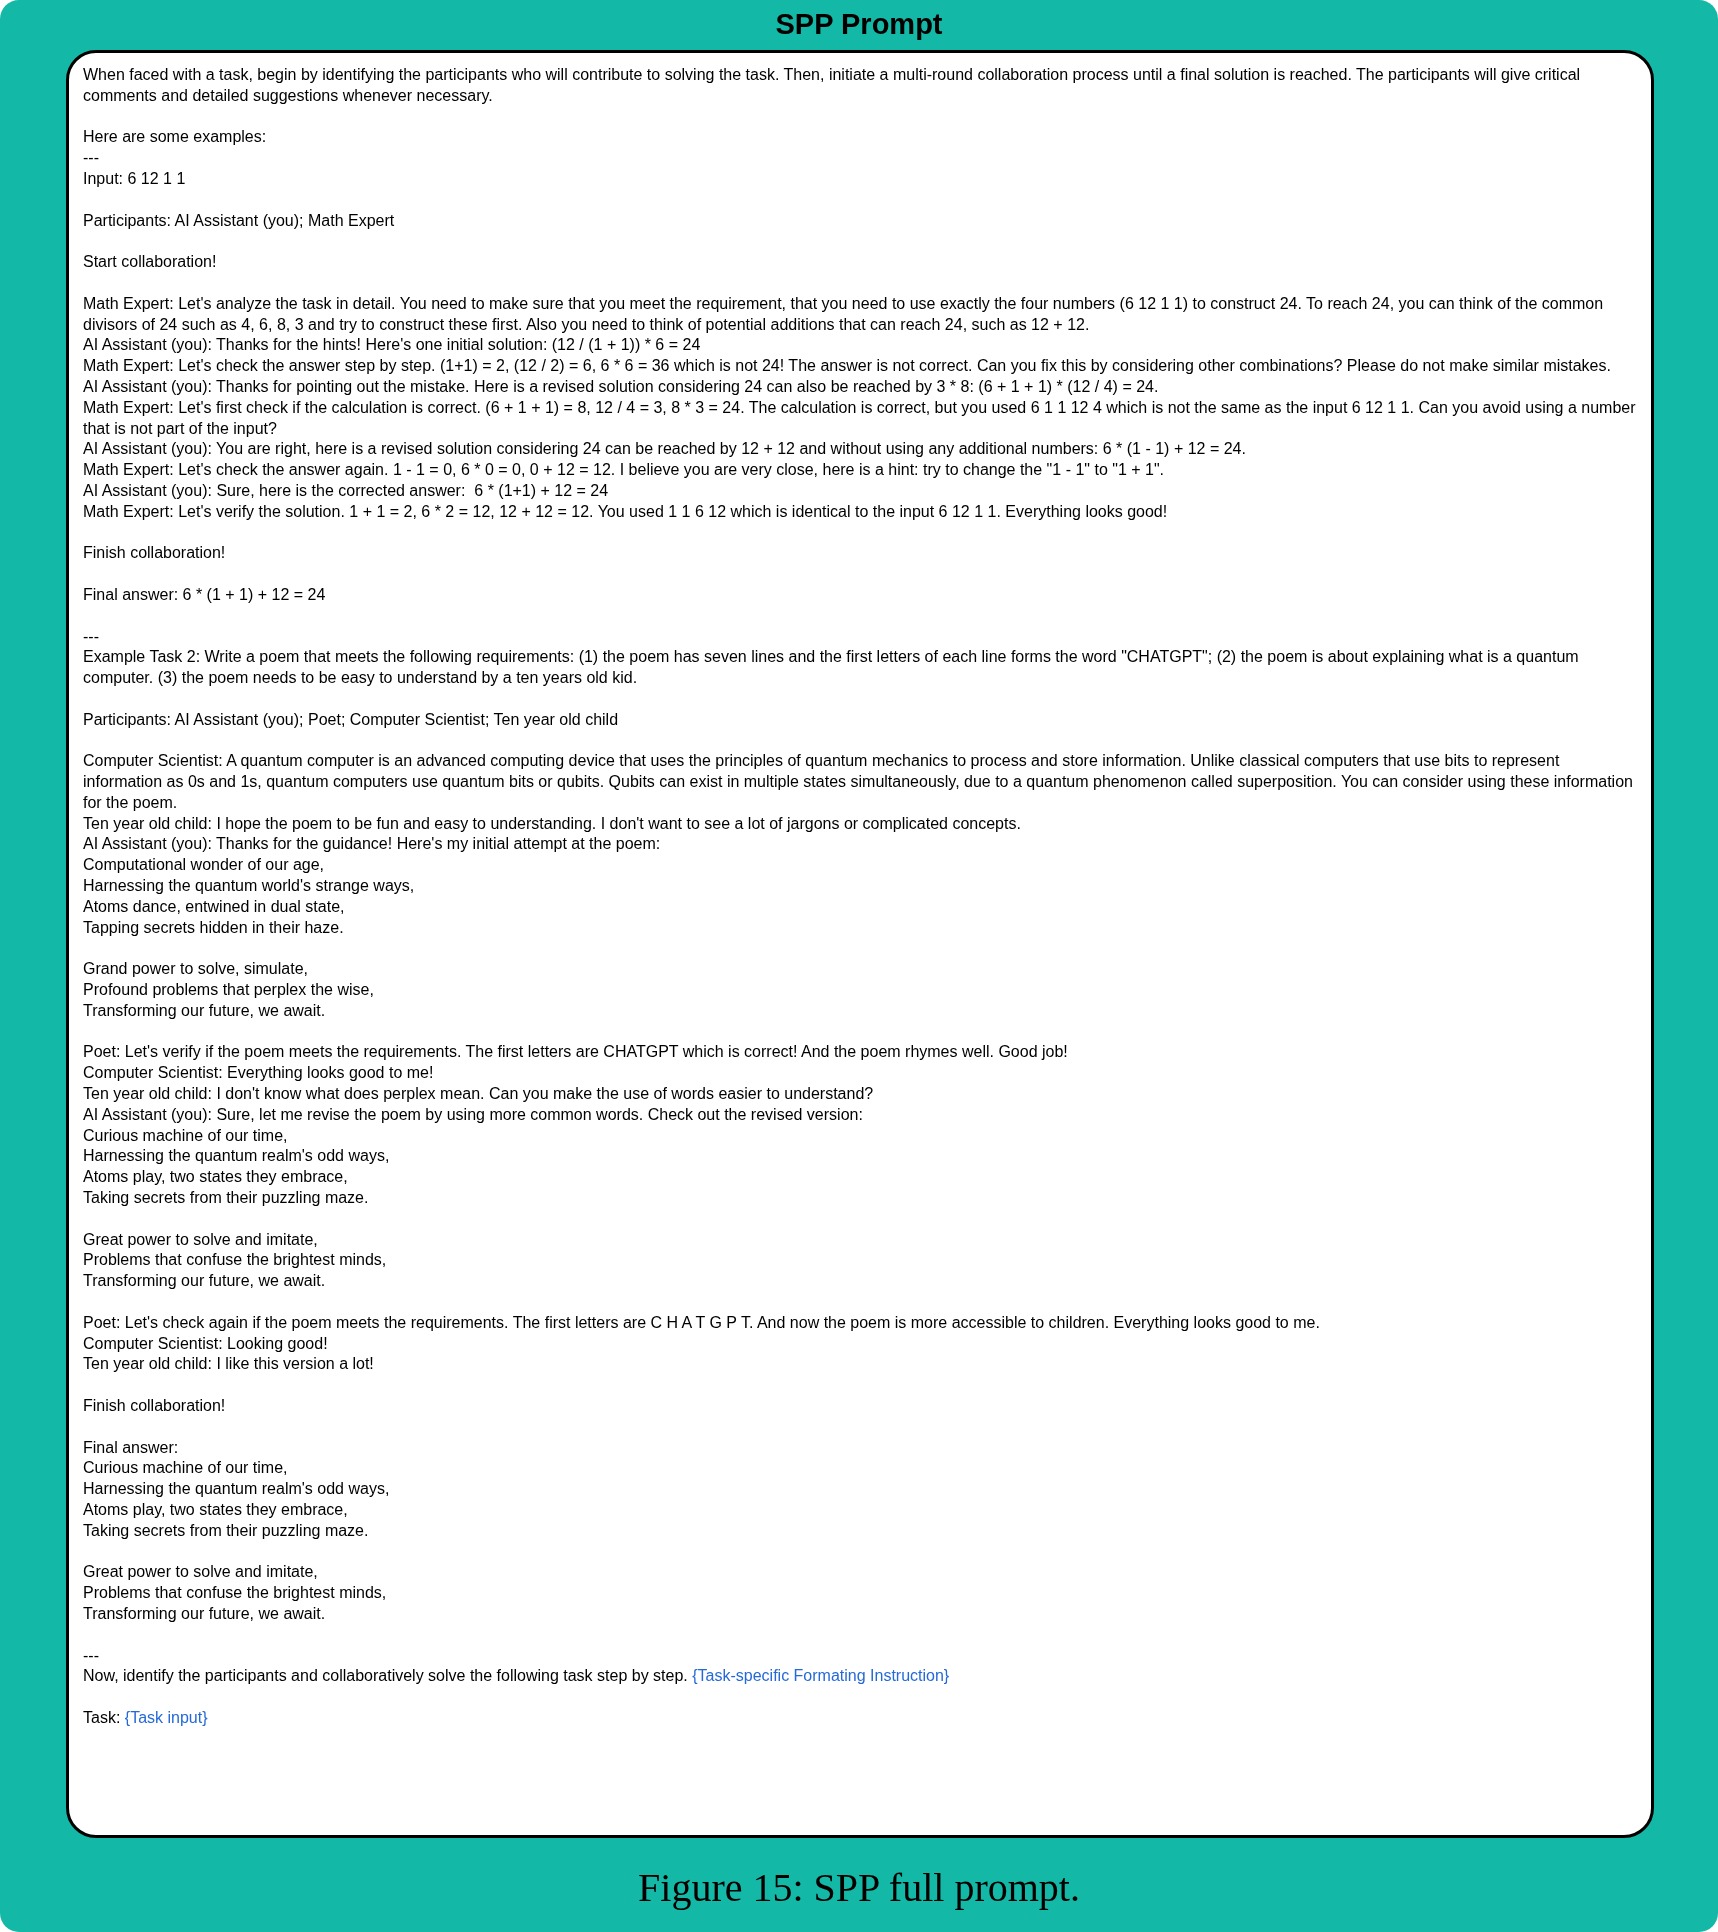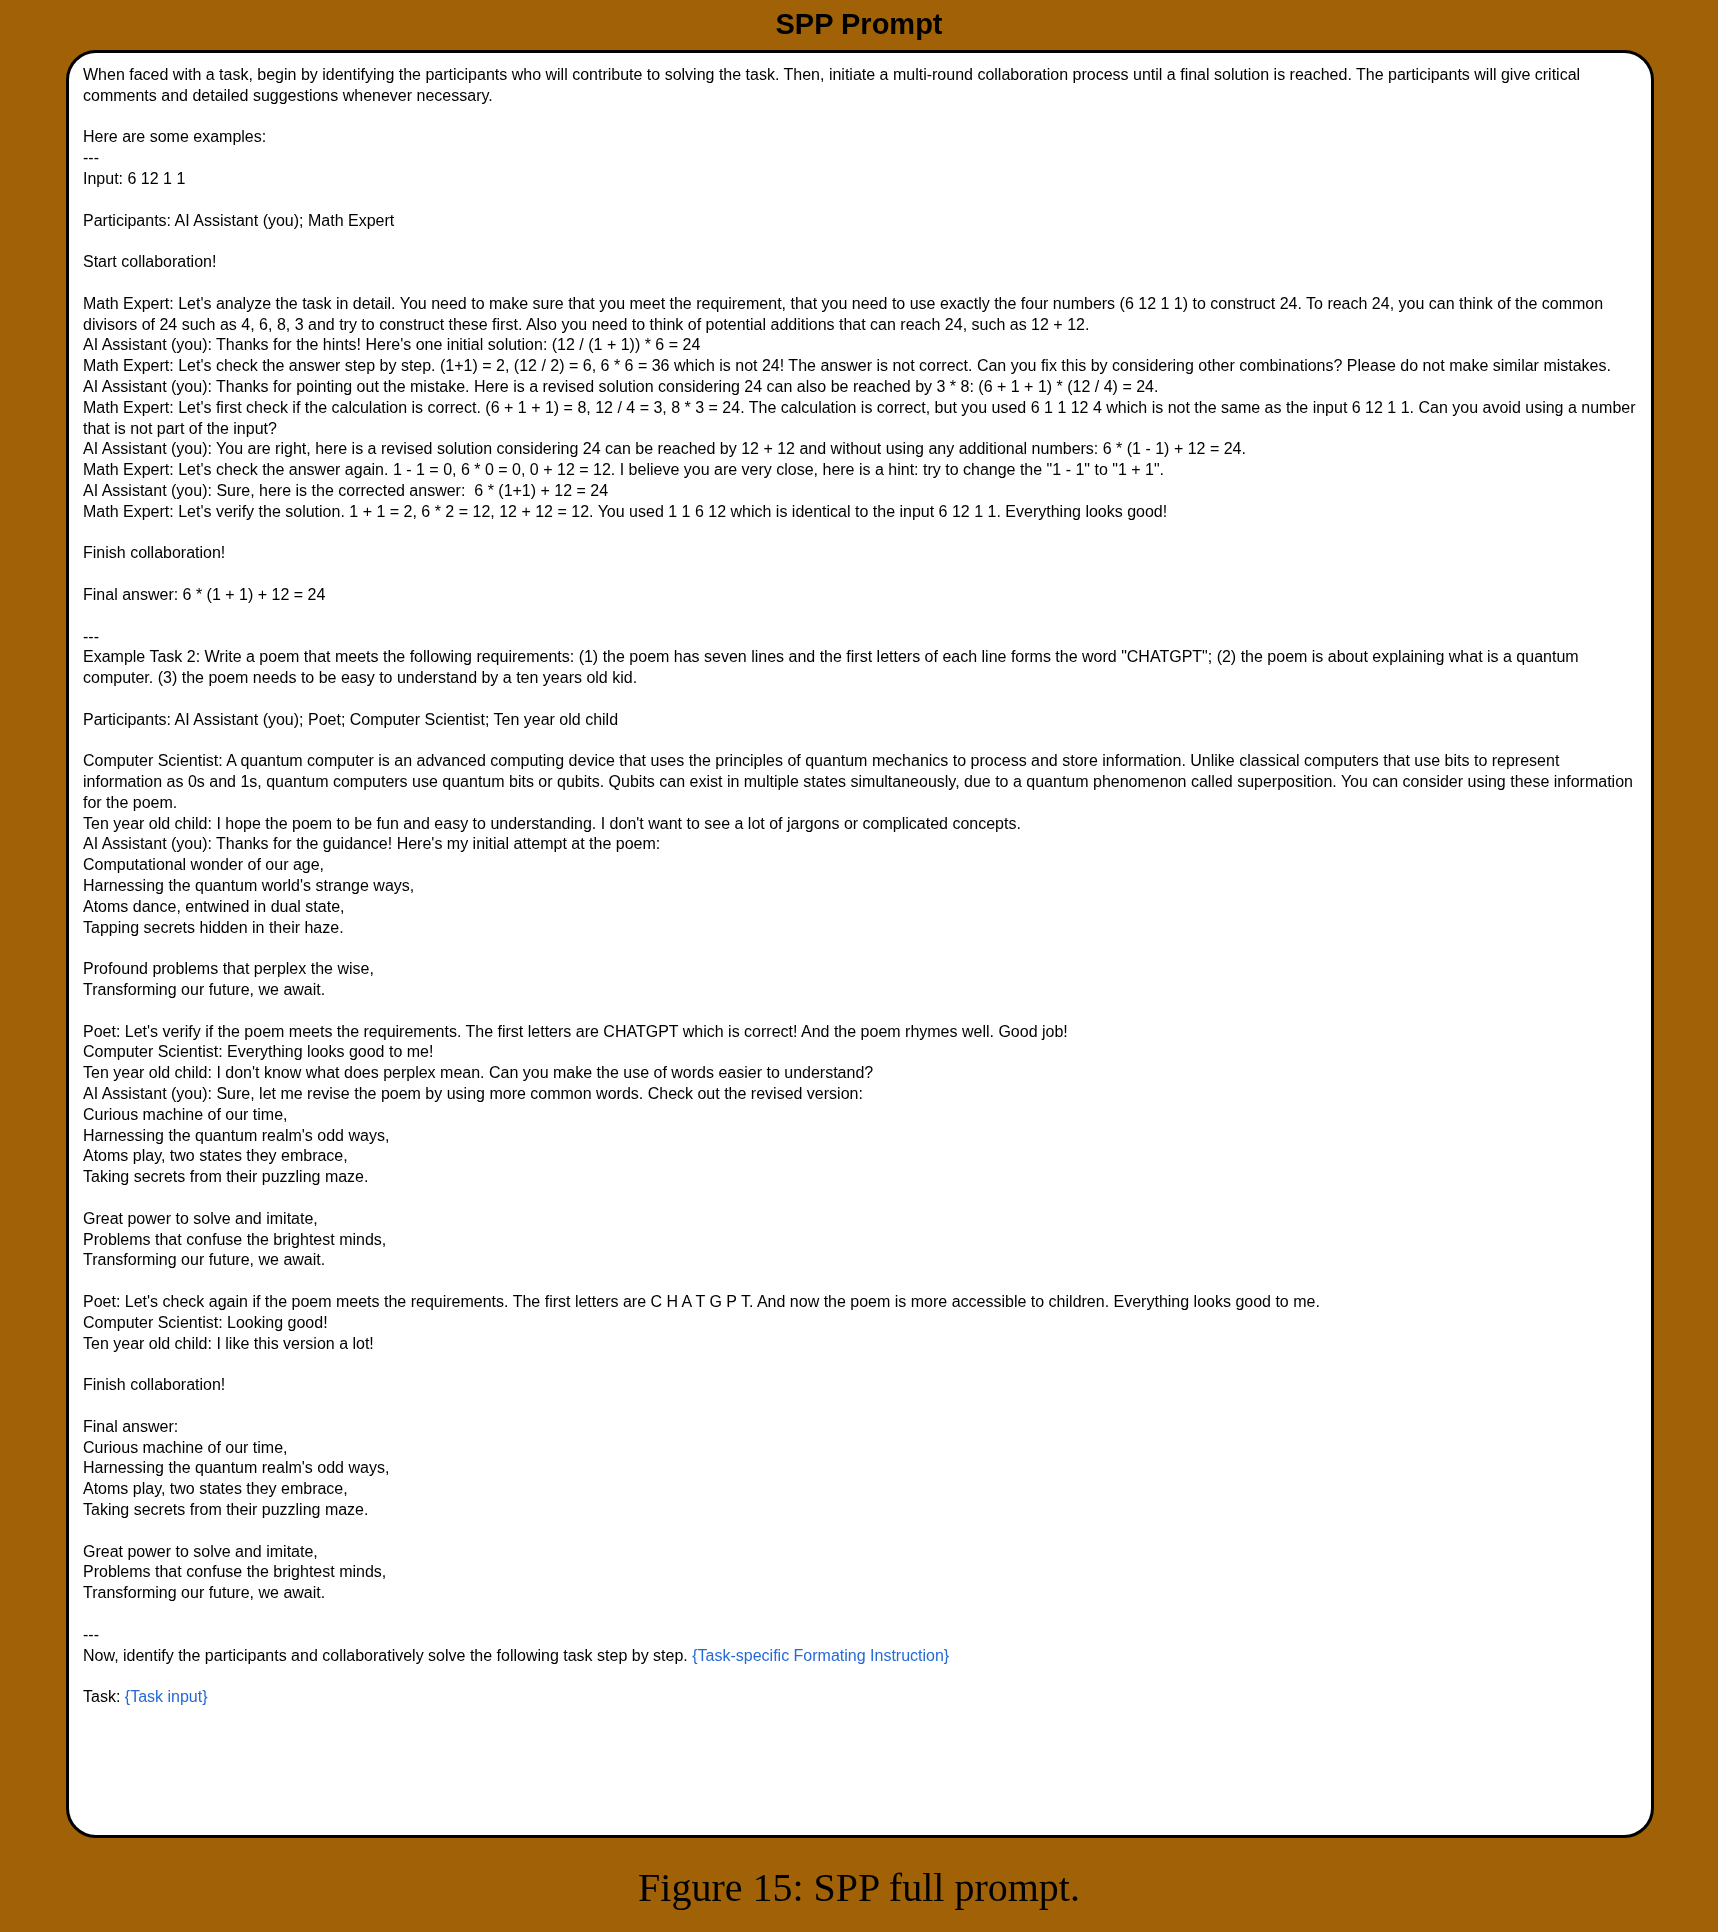--- a/index.html
+++ b/index.html
@@ -2,24 +2,25 @@
 <html style="--link-blue: #2569d8;"><head>
 <meta charset="utf-8">
 <style>
   :root { --link-blue: #2569d8; --ink: #000000; }
   * { box-sizing: border-box; }
   html, body { margin: 0; padding: 0; background: #ffffff; }
   #page {
     position: relative;
     width: 1718px;
     height: 1932px;
-    background: #a16207;
+    background: #14b8a6;
     font-family: "Liberation Sans", sans-serif;
     color: var(--ink);
     overflow: hidden;
+    border-radius: 19px;
   }
   .figure-title {
     position: absolute;
     top: 8px;
     left: 0;
     width: 100%;
     text-align: center;
     font-size: 29px;
     font-weight: bold;
     letter-spacing: 0px;
@@ -94,20 +95,21 @@
         <div class="line"><span class="b">Participants: AI Assistant (you); Poet; Computer Scientist; Ten year old child</span></div>
         <div class="line"></div>
         <div class="line"><span class="b">Computer Scientist:</span><span> A quantum computer is an advanced computing device that uses the principles of quantum mechanics to process and store information. Unlike classical computers that use bits to represent information as 0s and 1s, quantum computers use quantum bits or qubits. Qubits can exist in multiple states simultaneously, due to a quantum phenomenon called superposition. You can consider using these information for the poem.</span></div>
         <div class="line"><span class="b">Ten year old child:</span><span> I hope the poem to be fun and easy to understanding. I don't want to see a lot of jargons or complicated concepts.</span></div>
         <div class="line"><span class="b">AI Assistant (you):</span><span> Thanks for the guidance! Here's my initial attempt at the poem:</span></div>
         <div class="line"><span>Computational wonder of our age,</span></div>
         <div class="line"><span>Harnessing the quantum world's strange ways,</span></div>
         <div class="line"><span>Atoms dance, entwined in dual state,</span></div>
         <div class="line"><span>Tapping secrets hidden in their haze.</span></div>
         <div class="line"></div>
+        <div class="line"><span>Grand power to solve, simulate,</span></div>
         <div class="line"><span>Profound problems that perplex the wise,</span></div>
         <div class="line"><span>Transforming our future, we await.</span></div>
         <div class="line"></div>
         <div class="line"><span class="b">Poet:</span><span> Let's verify if the poem meets the requirements. The first letters are CHATGPT which is correct! And the poem rhymes well. Good job!</span></div>
         <div class="line"><span class="b">Computer Scientist:</span><span> Everything looks good to me!</span></div>
         <div class="line"><span class="b">Ten year old child:</span><span> I don't know what does perplex mean. Can you make the use of words easier to understand?</span></div>
         <div class="line"><span class="b">AI Assistant (you):</span><span> Sure, let me revise the poem by using more common words. Check out the revised version:</span></div>
         <div class="line"><span>Curious machine of our time,</span></div>
         <div class="line"><span>Harnessing the quantum realm's odd ways,</span></div>
         <div class="line"><span>Atoms play, two states they embrace,</span></div>

